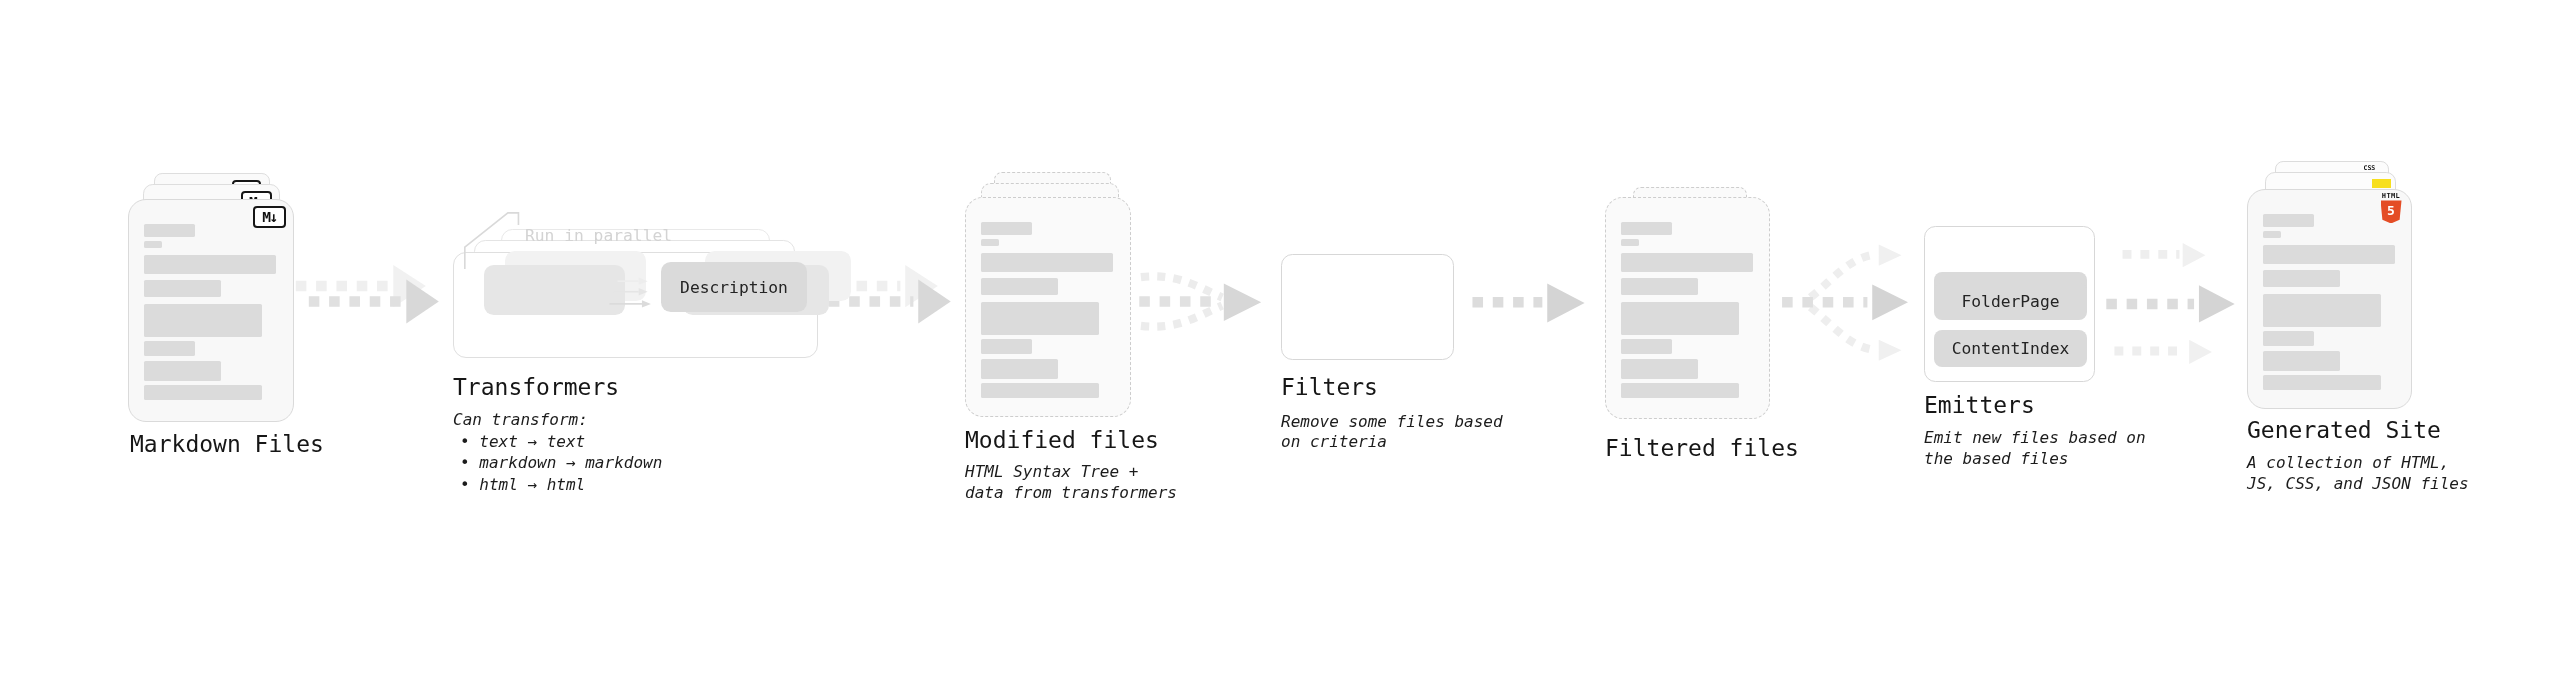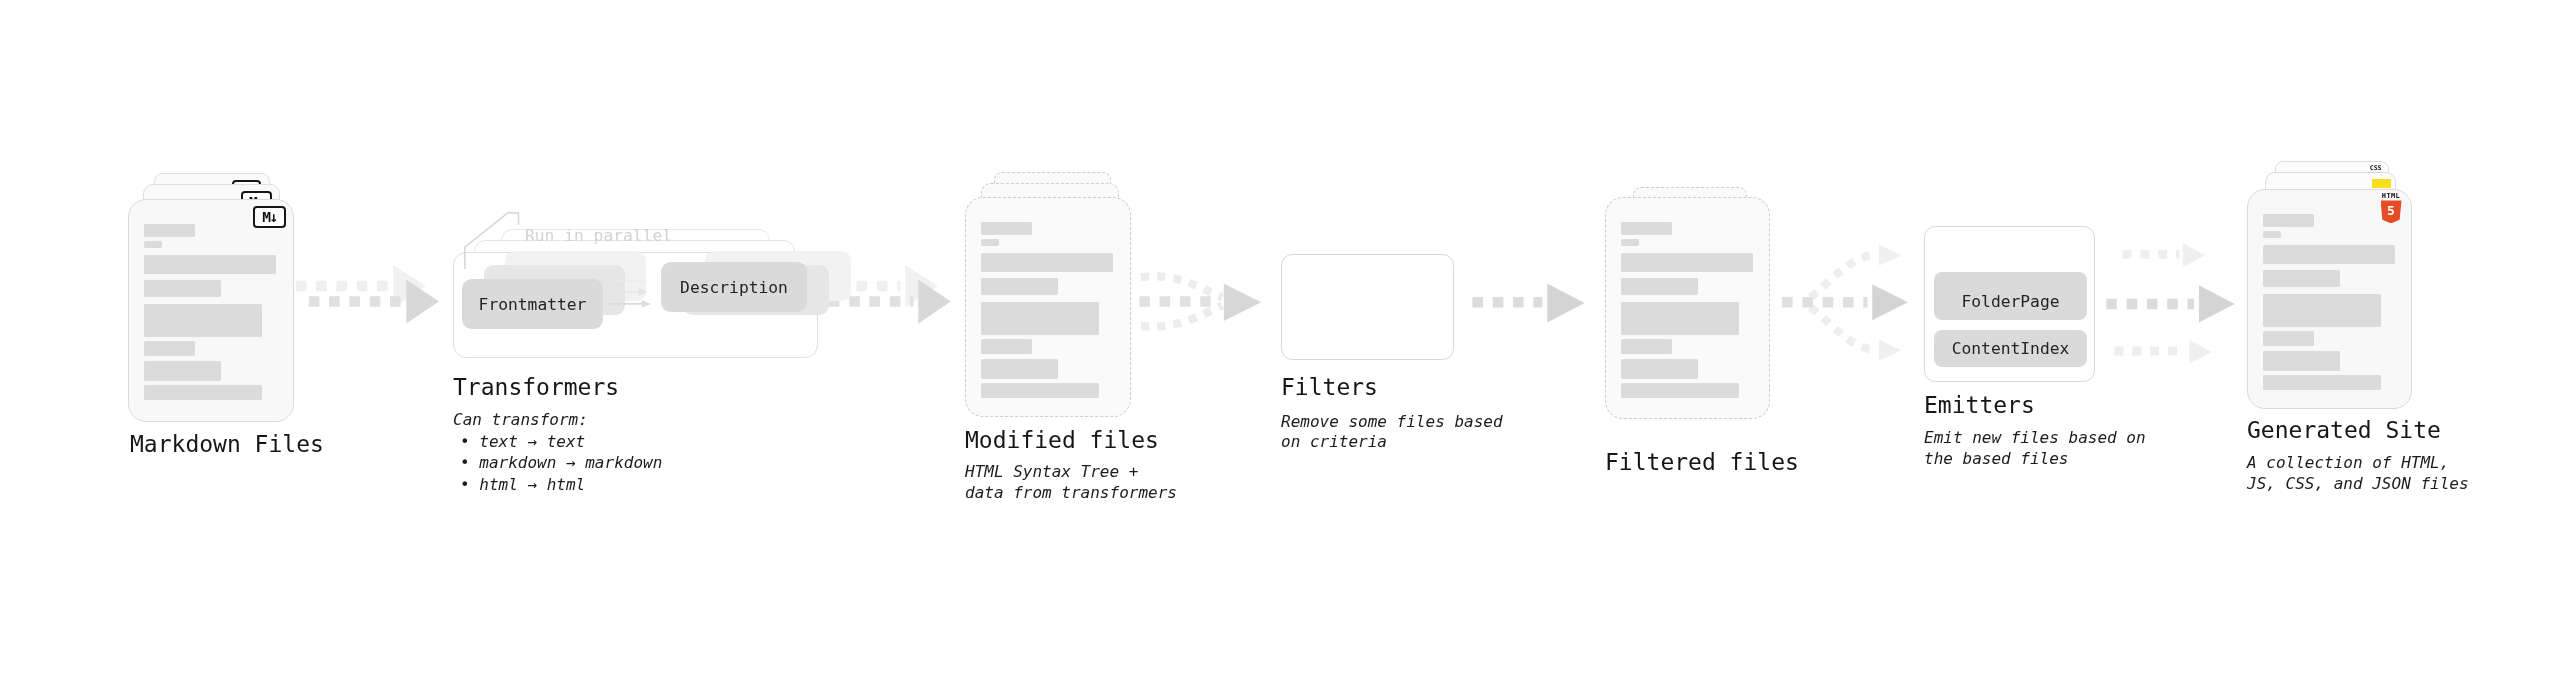--- a/index.html
+++ b/index.html
@@ -31,21 +31,21 @@
   .h1 { position:absolute; font-size:23px; line-height:28px; color:#161616; white-space:nowrap; }
   .sub { position:absolute; font-size:16px; line-height:20.3px; color:#1c1c1c; white-space:nowrap;font-style:italic; }
   .note { position:absolute; font-size:16.3px; color:#d3d3d3; white-space:nowrap;margin-top:22px; }
 
   
   .html5-badge { position:absolute; right:9px; top:2.4px; width:22px; text-align:center; }
   .html5-word { font-size:7px; font-weight:bold; color:#111; letter-spacing:0.4px; line-height:8.1px; }
   .html5-shield { width:21px; height:23px; margin:0 auto; background:#e44d26; color:#ffffff;
     clip-path:polygon(0 0,100% 0,91% 84%,50% 100%,9% 84%);
     font-size:13px; font-weight:bold; line-height:22px; text-align:center; }
-  .css-badge { position:absolute; right:6.5px; top:3.3px; width:18px; text-align:right; }
+  .css-badge { position:absolute; right:6.5px; top:3.3px; width:18px; text-align:left; }
   .css-word { font-size:6.5px; font-weight:bold; color:#111; line-height:6.5px; }
   .css-bar { height:2.4px; background:#2965f1; margin-top:0.8px; border-radius:0.8px; }
   .js-badge { position:absolute; right:4.1px; top:5.7px; width:18.7px; height:9px; background:#f7df1e; }
 </style>
 </head>
 <body>
 
 <div class="canvas">
 
   <svg class="layer" width="2576" height="681" viewBox="0 0 3170 838">
@@ -123,21 +123,20 @@
   <div class="h1" style="left:130px;top:430px;">Markdown Files</div>
 
   <div class="box" style="left:501px;top:229px;width:269px;height:104px;border:1.6px solid #e9e9e9;border-radius:11.4px;"></div>
   <div class="box" style="left:474px;top:240px;width:321px;height:106px;border:1.6px solid #e4e4e4;border-radius:11.4px;"></div>
   <div class="box" style="left:453px;top:252px;width:365px;height:106px;border:1.6px solid #dfdfdf;"></div>
 
   <div class="chip g2" style="left:505px;top:251px;width:141px;height:50px;"></div>
   <div class="chip g2" style="left:705px;top:251px;width:146px;height:50px;"></div>
   <div class="chip g1" style="left:484px;top:265px;width:141px;height:50px;"></div>
   <div class="chip g1" style="left:683px;top:265px;width:146px;height:50px;"></div>
-  <div class="chip" style="left:462px;top:279px;width:141px;height:50px;">Frontmatter</div>
   <div class="chip" style="left:661px;top:262px;width:146px;height:50px;">Description</div>
 
   <div class="note" style="left:525px;top:204px;">Run in parallel</div>
 
   <div class="h1" style="left:453px;top:373px;">Transformers</div>
   <div class="sub" style="left:453px;top:410px;">Can transform:</div>
   <div class="sub" style="left:460px;top:432px;">• text → text</div>
   <div class="sub" style="left:460px;top:453px;">• markdown → markdown</div>
   <div class="sub" style="left:460px;top:475px;">• html → html</div>
 
@@ -166,21 +165,21 @@
   <div class="file-card dashed" style="left:1605px;top:197px;width:165px;height:222px;">
       <div class="bar" style="left: 15.4px; top: 24.4px; width: 51px; height: 12.2px;"></div>
       <div class="bar" style="left: 15.4px; top: 41px; width: 18px; height: 6.5px;"></div>
       <div class="bar" style="left: 15.4px; top: 55px; width: 132px; height: 18.7px;"></div>
       <div class="bar" style="left: 15.4px; top: 80px; width: 77px; height: 17px;"></div>
       <div class="bar" style="left: 15.4px; top: 104px; width: 118px; height: 32.5px;"></div>
       <div class="bar" style="left: 15.4px; top: 141px; width: 51px; height: 14.6px;"></div>
       <div class="bar" style="left: 15.4px; top: 161px; width: 77px; height: 19.5px;"></div>
       <div class="bar" style="left: 15.4px; top: 185px; width: 118px; height: 15.4px;"></div>
     </div>
-  <div class="h1" style="left:1605px;top:448px;">Filtered files</div>
+  <div class="h1" style="left:1605px;top:434px;">Filtered files</div>
 
   <div class="box" style="left:1924px;top:226px;width:171px;height:156px;border:1.6px solid #d7d7d7;border-radius:11.4px;"></div>
   <div class="chip" style="left:1934px;top:237px;width:153px;height:37px;border-radius:8.1px;margin-top:35px;">ContentPage</div>
   <div class="chip" style="left:1934px;top:283px;width:153px;height:37px;border-radius:8.1px;">FolderPage</div>
   <div class="chip" style="left:1934px;top:330px;width:153px;height:37px;border-radius:8.1px;">ContentIndex</div>
   <div class="h1" style="left:1924px;top:391px;">Emitters</div>
   <div class="sub" style="left:1924px;top:428px;">Emit new files based on</div>
   <div class="sub" style="left:1924px;top:449px;">the based files</div>
 
   <div class="file-card site back" style="left:2275px;top:161px;width:114px;height:81px;border-radius:8.1px;">

